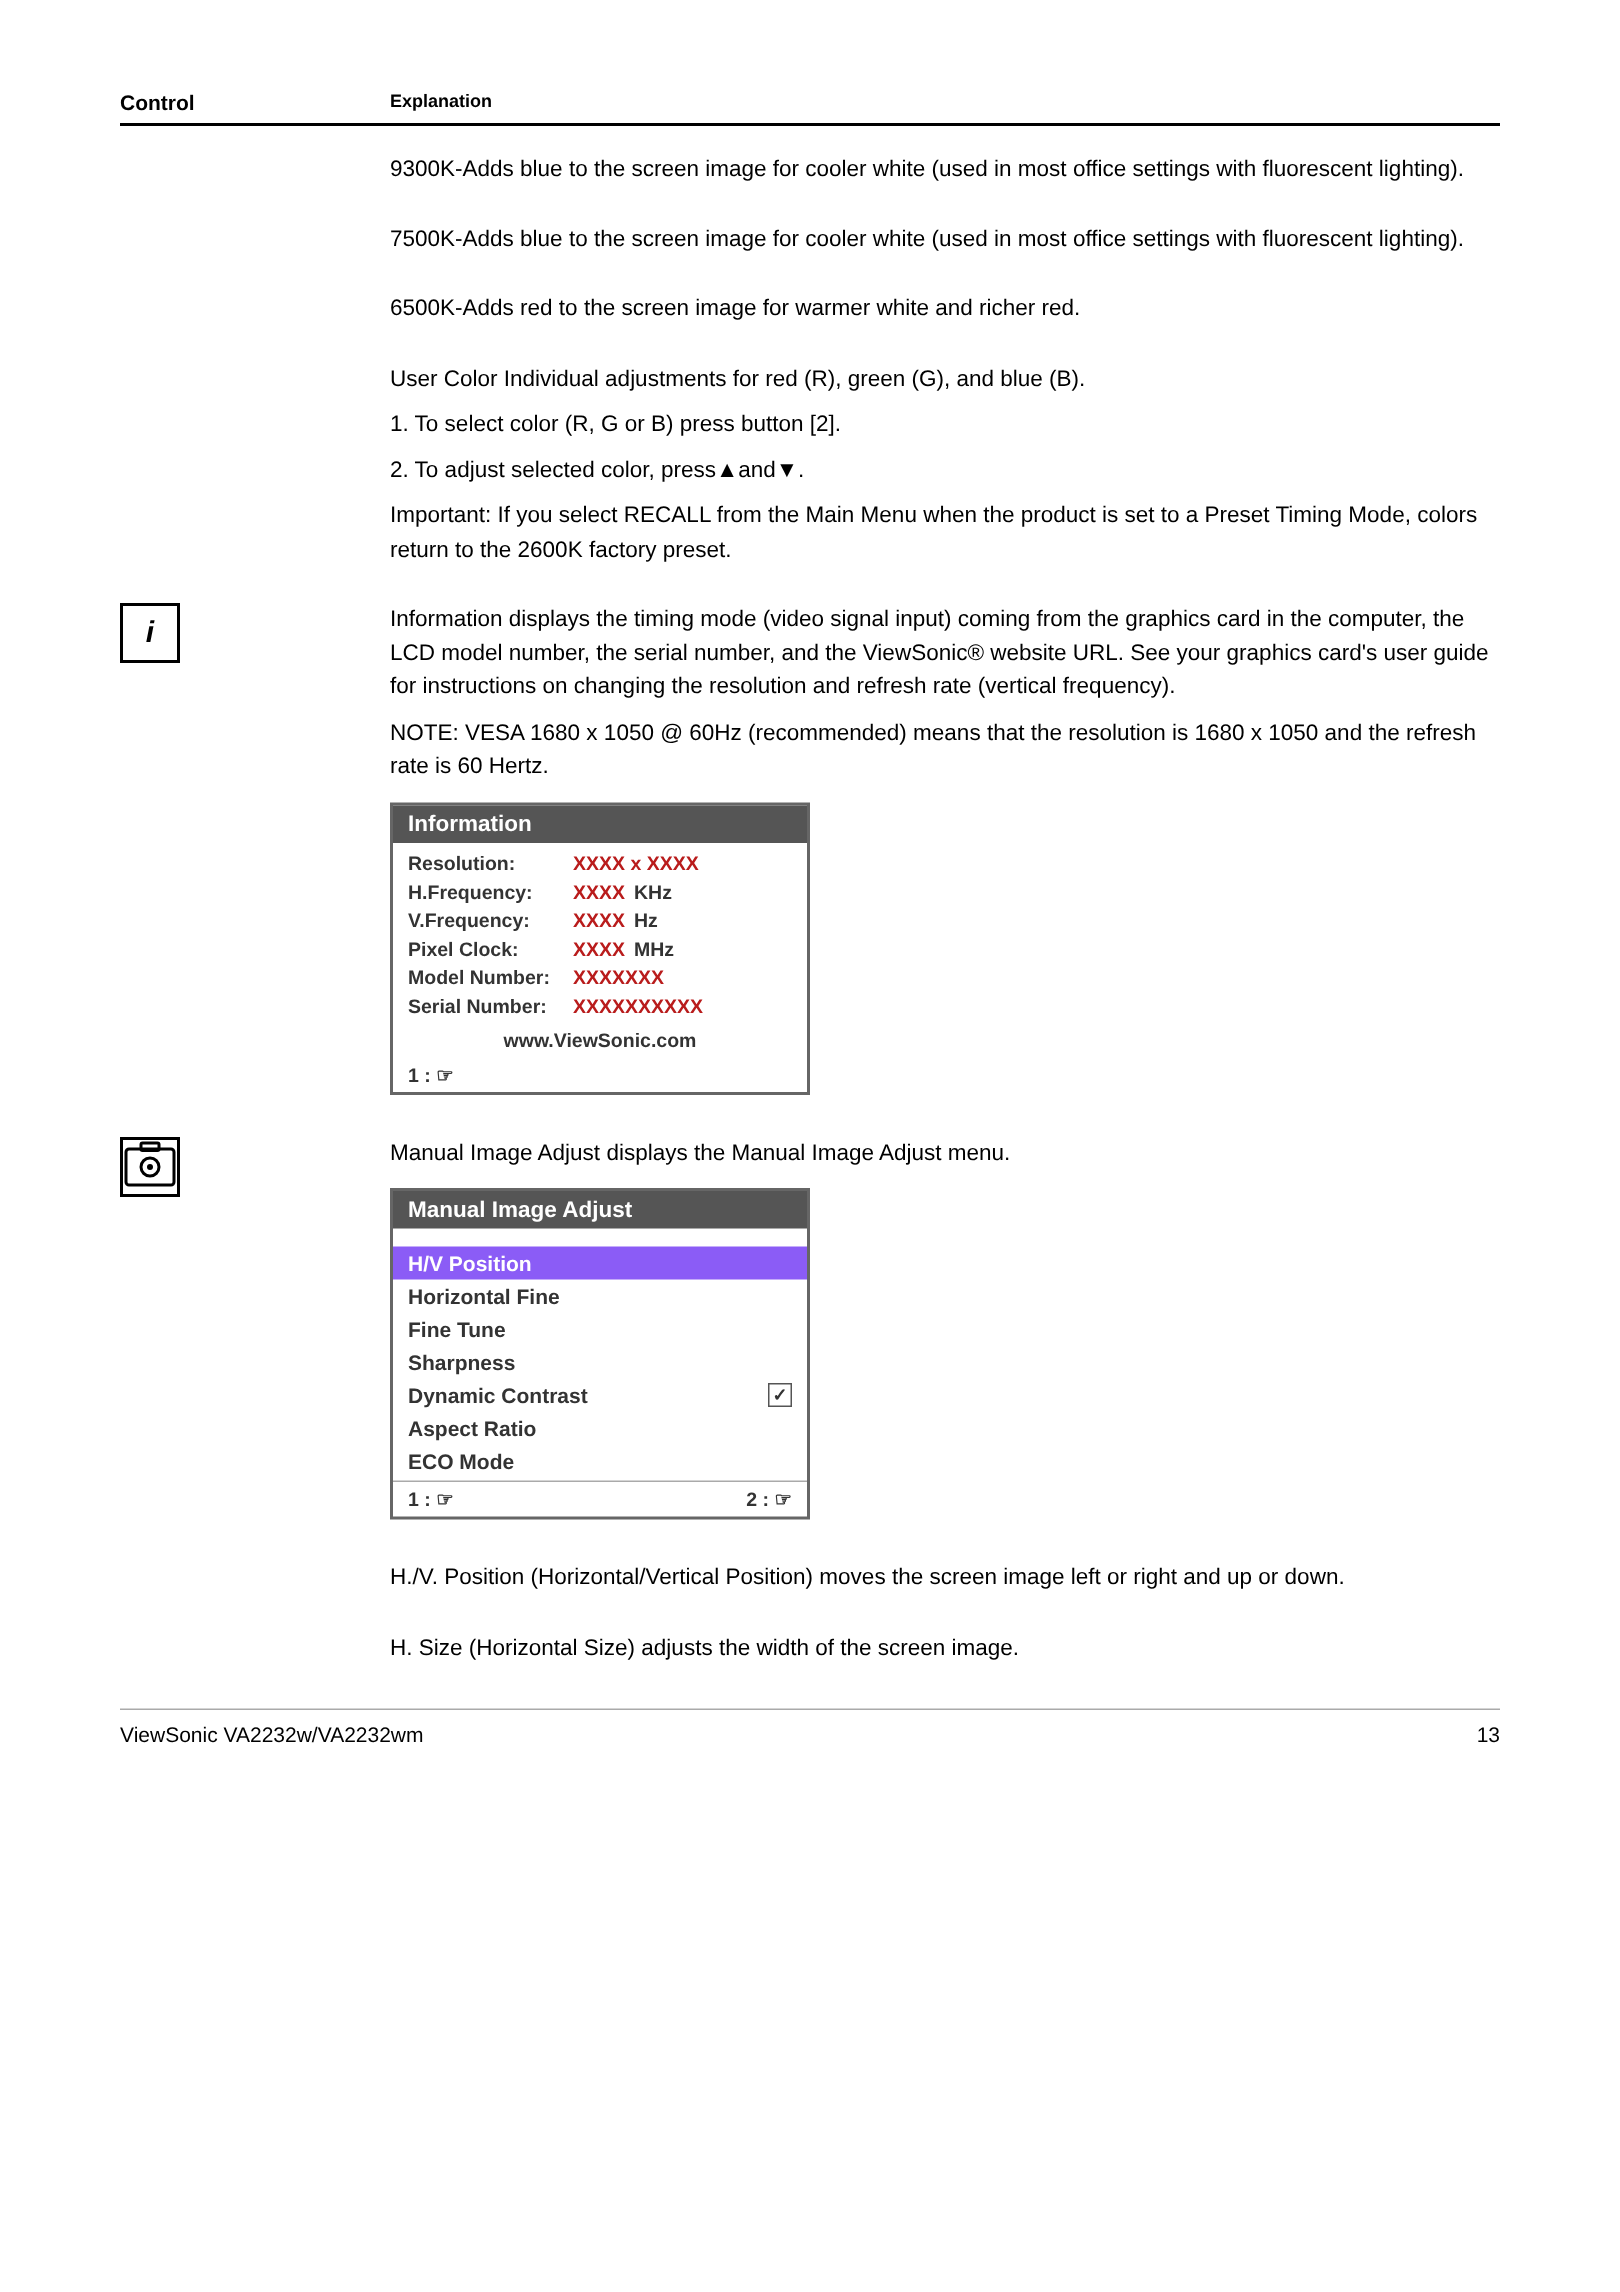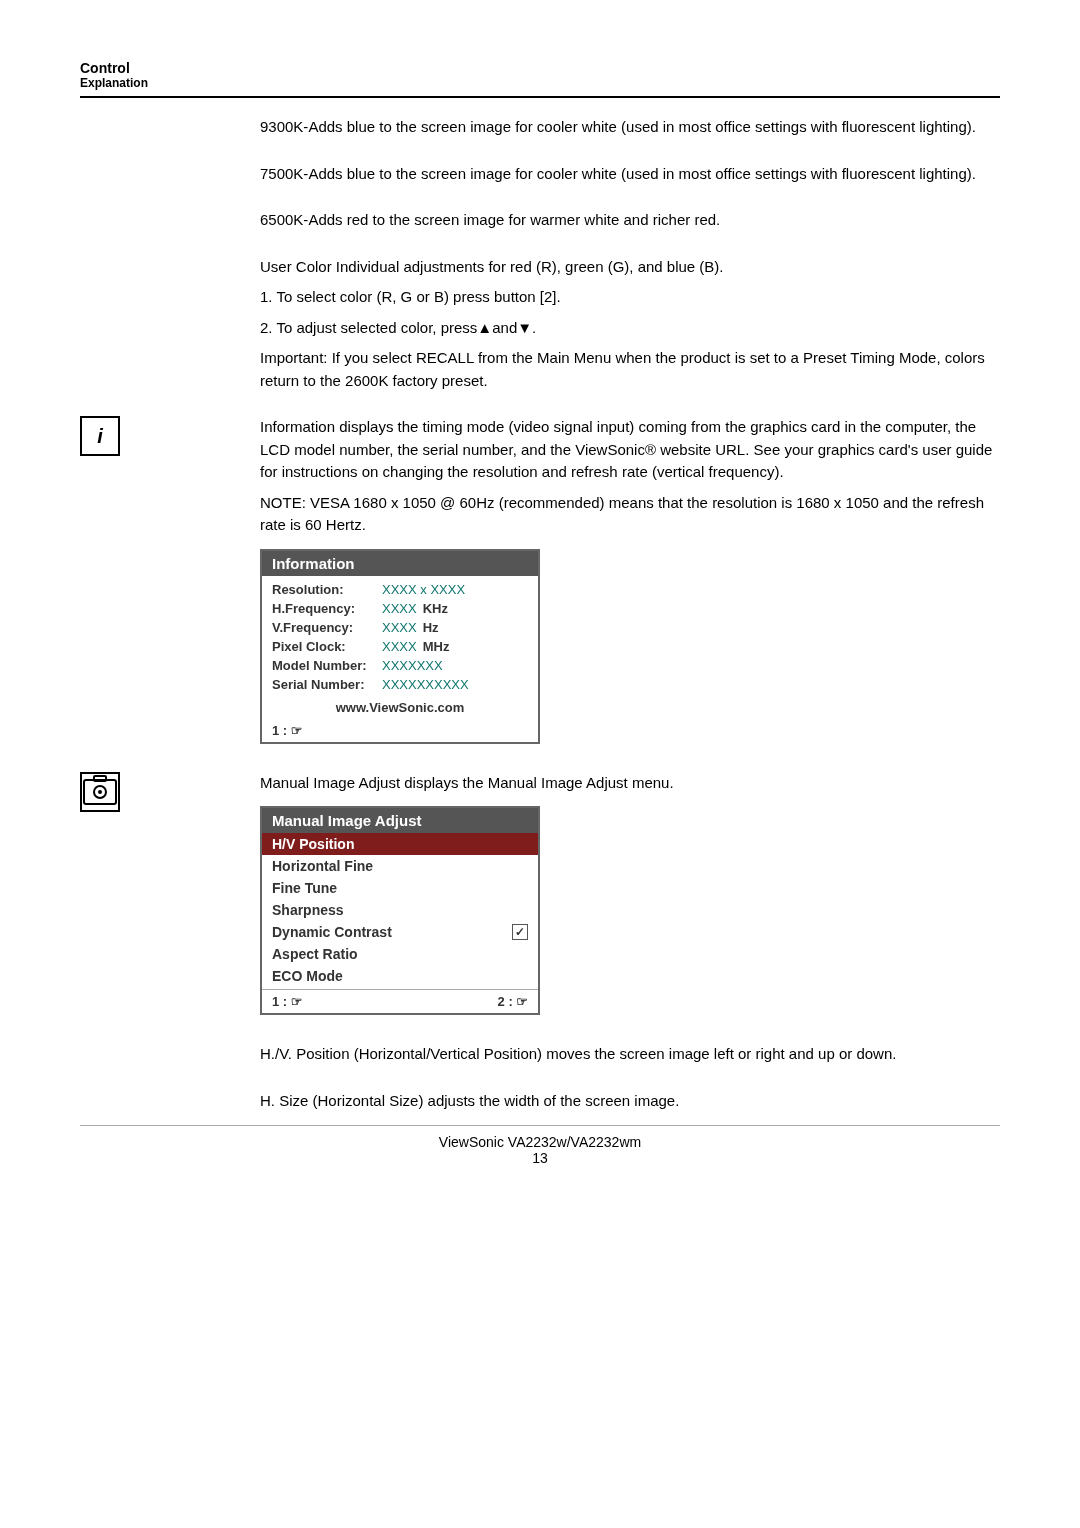--- a/index.html
+++ b/index.html
@@ -17,21 +17,20 @@
       padding: 60px 80px 60px 80px;
       position: relative;
     }
 
     
     .header-row {
       display: flex;
       border-bottom: 2px solid #000;
       padding-bottom: 6px;
       margin-bottom: 18px;
-      flex-direction: column;
     }
     .header-control {
       width: 180px;
       font-weight: bold;
       font-size: 14px;
     }
     .header-explanation {
       font-weight: bold;
       font-size: 12px;
     }
@@ -99,22 +98,22 @@
       padding: 2px 0;
       font-size: 13px;
       font-weight: bold;
     }
     .info-row .label {
       width: 110px;
       font-weight: bold;
       color: #333;
     }
     .info-row .value {
-      color: #0f766e;
-      font-weight: normal;
+      color: #b91c1c;
+      font-weight: bold;
     }
     .info-row .unit {
       margin-left: 6px;
       color: #333;
       font-weight: bold;
     }
     .info-box-footer {
       text-align: center;
       font-weight: bold;
       font-size: 13px;
@@ -146,22 +145,23 @@
     .mia-item {
       padding: 3px 10px;
       font-size: 14px;
       font-weight: bold;
       color: #333;
       display: flex;
       align-items: center;
       justify-content: space-between;
     }
     .mia-item.selected {
-      background: #7f1d1d;
+      background: #8b5cf6;
       color: #fff;
+      margin-top: 12px;
     }
     .mia-item.selected span {
       color: #fff;
     }
     .mia-box-nav {
       display: flex;
       justify-content: space-between;
       padding: 4px 10px;
       font-size: 13px;
       font-weight: bold;
@@ -175,21 +175,20 @@
       position: absolute;
       bottom: 30px;
       left: 80px;
       right: 80px;
       display: flex;
       justify-content: space-between;
       align-items: center;
       border-top: 1px solid #aaa;
       padding-top: 8px;
       font-size: 14px;
-      flex-direction: column;
     }
 
     .checkbox-symbol {
       display: inline-block;
       width: 16px;
       height: 16px;
       border: 1px solid #555;
       text-align: center;
       line-height: 14px;
       font-size: 12px;

